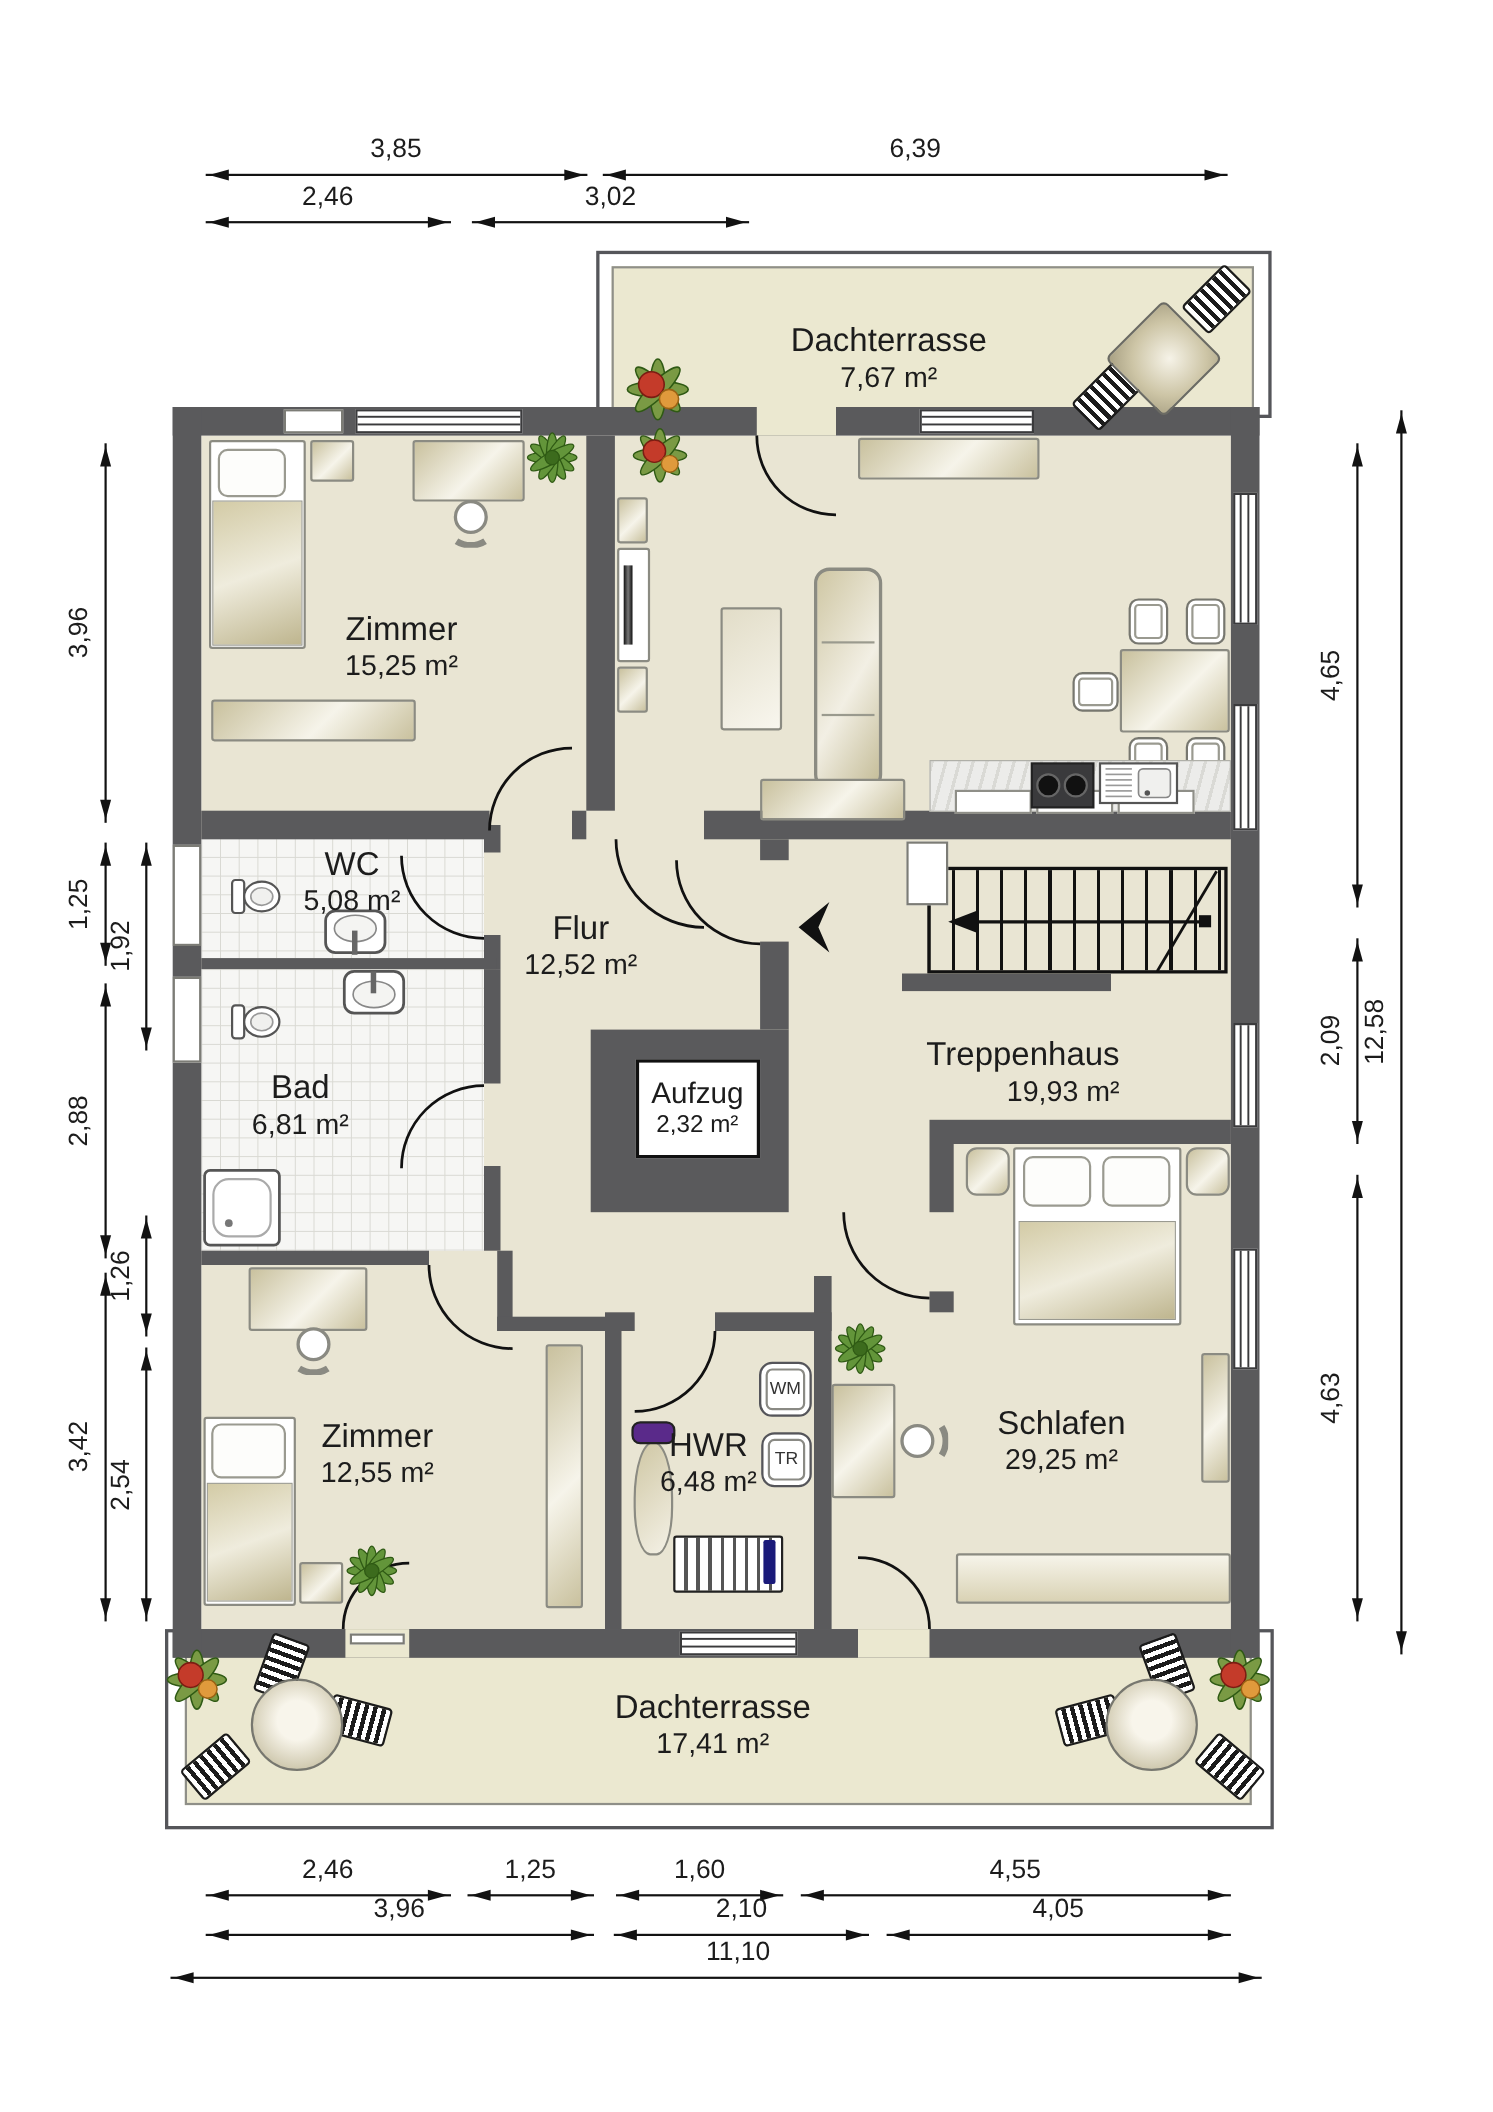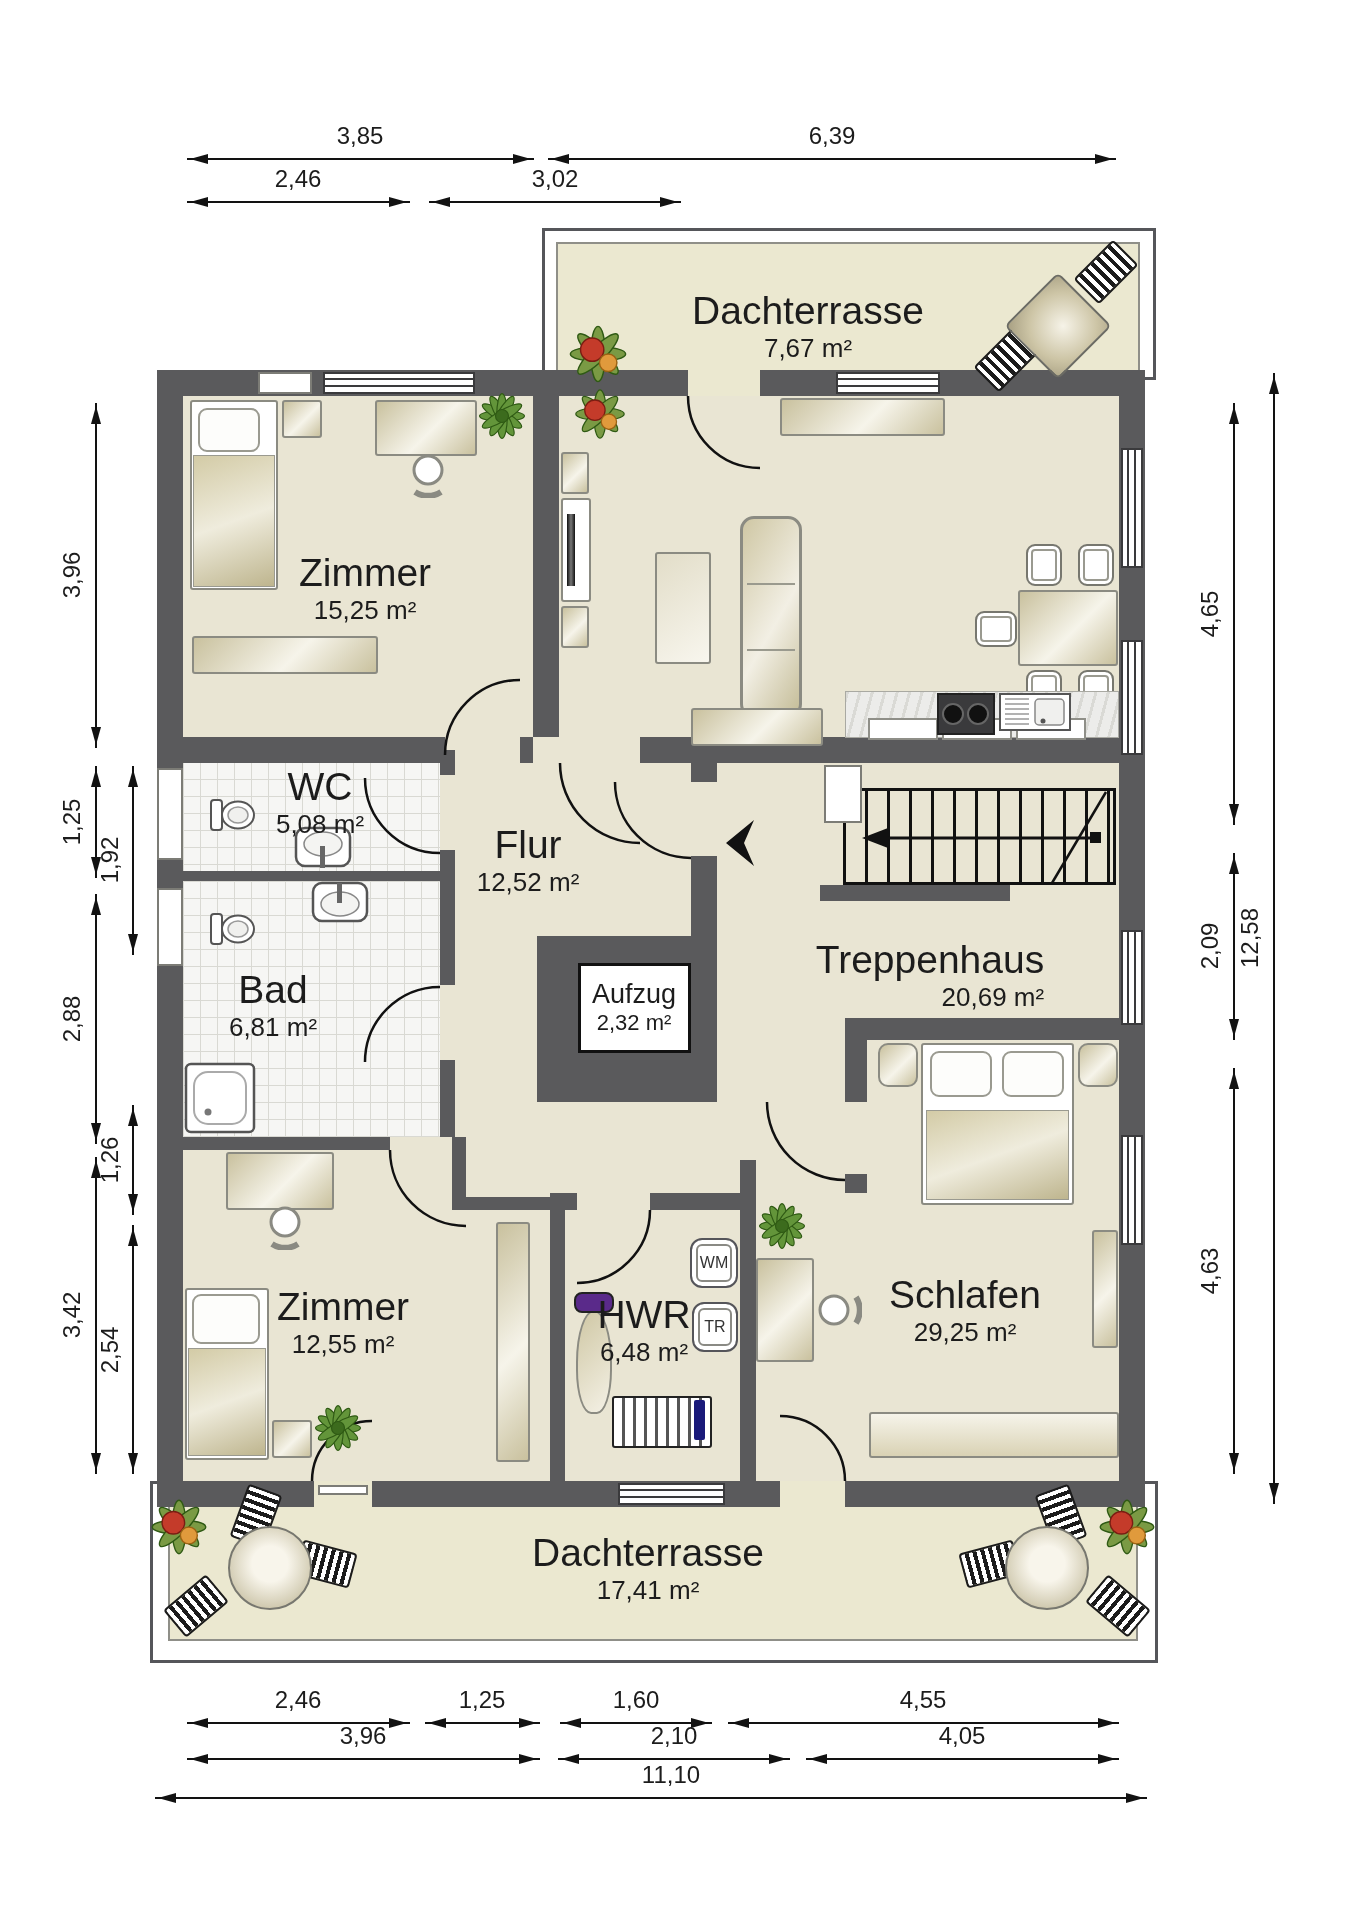--- a/index.html
+++ b/index.html
@@ -21,21 +21,21 @@
   .furn{position:absolute;z-index:30;background:linear-gradient(135deg,#c9c19e 0%,#f6f4ea 55%,#c9c19e 100%);
         border:2px solid #8b8b82;border-radius:3px;box-sizing:border-box;}
   .furnw{position:absolute;z-index:30;background:#fff;border:2px solid #8b8b82;border-radius:3px;box-sizing:border-box;}
   .pillow{position:absolute;z-index:31;background:#fdfdfb;border:2px solid #9a9a90;border-radius:9px;box-sizing:border-box;}
   .blanket{position:absolute;z-index:31;background:linear-gradient(160deg,#d3cba6,#efecdd 50%,#beb58e);
            border:1px solid #9a9a90;box-sizing:border-box;}
   .marble{position:absolute;z-index:30;background:#ececea;border:1px solid #a9a9a2;box-sizing:border-box;
     background-image:repeating-linear-gradient(105deg,rgba(195,195,188,.45) 0 3px,transparent 3px 12px);}
   .kcab{position:absolute;z-index:31;background:#fff;border:2px solid #8f8f88;box-sizing:border-box;}
   .rlabel{position:absolute;z-index:50;text-align:center;transform:translate(-50%,-50%);white-space:nowrap;}
-  .rname{font-size:39px;}
+  .rname{font-size:30px;}
   .rarea{font-size:26px;}
   .rname-s{font-size:27px;}
   .rarea-s{font-size:22px;}
   .appl{position:absolute;z-index:32;background:#fff;border:2px solid #55555a;border-radius:12px;box-sizing:border-box;
         box-shadow:inset 0 0 0 4px #fff,inset 0 0 0 6px #8a8a84;display:flex;align-items:center;justify-content:center;
         font-size:16px;color:#333;}
   .tchair{position:absolute;z-index:30;width:36px;height:56px;border:2px solid #1b1b1b;border-radius:4px;box-sizing:border-box;
           background:repeating-linear-gradient(0deg,#fff 0 4px,#1b1b1b 4px 8px);}
   .sqtable{position:absolute;z-index:31;width:76px;height:76px;border:2px solid #6b6b64;border-radius:6px;box-sizing:border-box;
            background:radial-gradient(circle at 55% 45%,#f6f3e8 0%,#cdc5a6 60%,#a79f82 100%);}
@@ -325,21 +325,21 @@
   <div class="rlabel" style="left:273px;top:1005px;">
     <div class="rname">Bad</div>
     <div class="rarea">6,81 m²</div>
   </div>
   <div class="rlabel" style="left:634px;top:1007px;z-index:55;">
     <div class="rname-s">Aufzug</div>
     <div class="rarea-s">2,32 m²</div>
   </div>
   <div class="rlabel" style="left:930px;top:975px;text-align:right;">
     <div class="rname">Treppenhaus</div>
-    <div class="rarea">20,69 m²</div>
+    <div class="rarea">19,93 m²</div>
   </div>
   <div class="rlabel" style="left:343px;top:1322px;">
     <div class="rname">Zimmer</div>
     <div class="rarea">12,55 m²</div>
   </div>
   <div class="rlabel" style="left:644px;top:1330px;">
     <div class="rname">HWR</div>
     <div class="rarea">6,48 m²</div>
   </div>
   <div class="rlabel" style="left:965px;top:1310px;">

